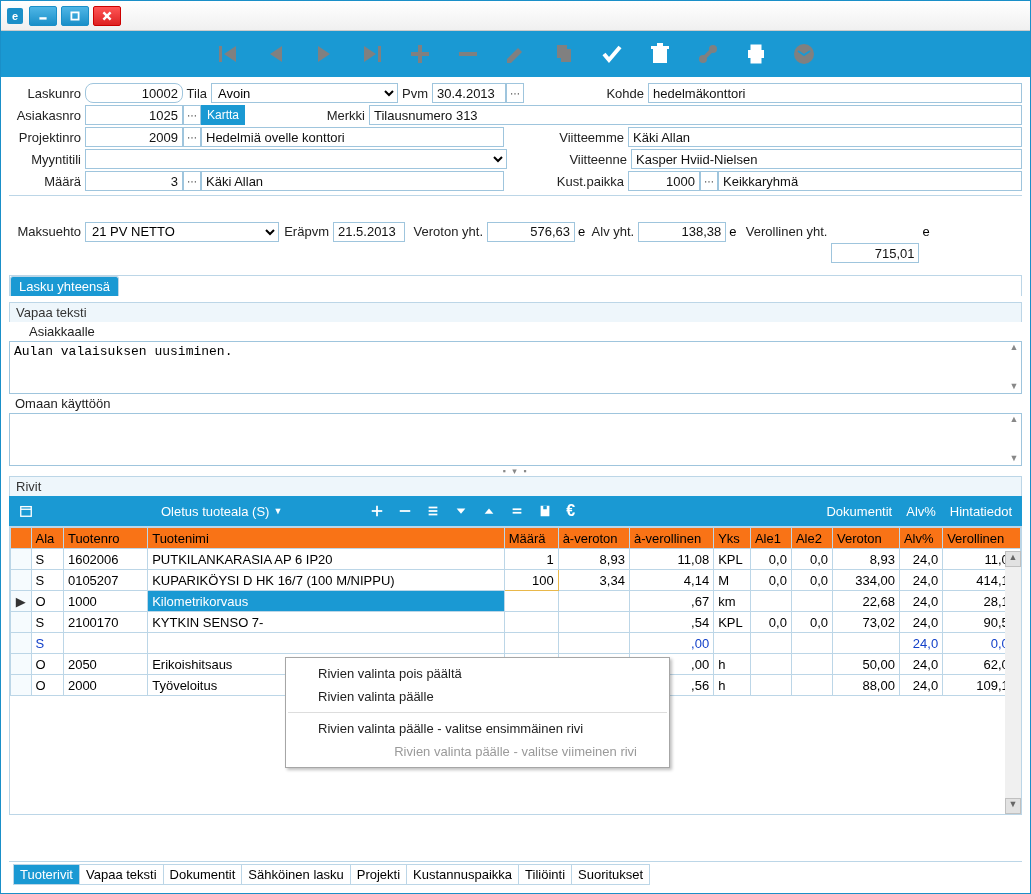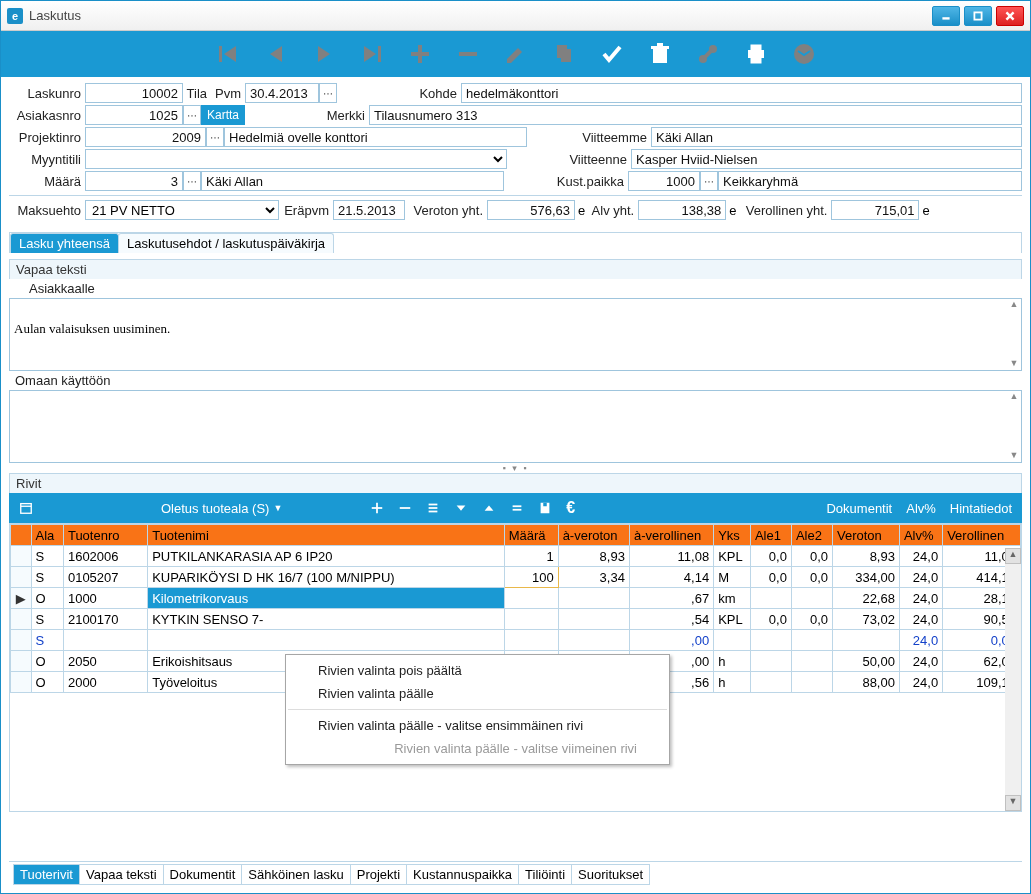--- a/index.html
+++ b/index.html
@@ -23,21 +23,21 @@
 .fsel { border:1px solid #9fc5dd; height:20px; background:#fff; padding:0 2px; }
 .picker { width:18px; height:20px; border:1px solid #9fc5dd; background:#fff; display:flex; align-items:center; justify-content:center; font-size:10px; color:#333; }
 .btn { background:#1a99d3; color:#fff; border:none; height:20px; padding:0 6px; font-size:12px; }
 .divider { height:1px; background:#bcd6e7; margin:4px 0; }
 .tabsbar { display:flex; border:1px solid #bcd6e7; border-bottom:none; }
 .tab { border:1px solid #bcd6e7; border-bottom:none; border-top-left-radius:3px; border-top-right-radius:3px; padding:2px 8px; margin-right:-1px; background:#f6fbfe; }
 .tab.active { background:#1a99d3; color:#fff; }
 .section-title { background:#eef6fb; border:1px solid #bcd6e7; border-bottom:none; padding:2px 6px; color:#333; }
 .label-row { padding:2px 6px; color:#222; }
 .textarea-wrap { position:relative; border:1px solid #9fc5dd; }
-.ta { width:100%; height:48px; border:none; resize:none; padding:2px 4px; font-family:Liberation Serif, serif; font-size:13px;margin-top:20px; }
+.ta { width:100%; height:48px; border:none; resize:none; padding:2px 4px; font-family:Liberation Mono, monospace; font-size:13px; }
 .scroll-arrows { position:absolute; right:0; top:0; bottom:0; width:14px; display:flex; flex-direction:column; justify-content:space-between; }
 .scroll-arrows div { height:12px; color:#888; font-size:9px; text-align:center; }
 .rowtoolbar { height:30px; background:#1a99d3; display:flex; align-items:center; color:#fff; gap:14px; padding:0 10px; }
 .rowtoolbar .spacer { flex:1; }
 .rowtoolbar .rbtn { display:flex; align-items:center; gap:4px; }
 .rowtoolbar svg { width:14px; height:14px; }
 .grid-wrap { border:1px solid #bcd6e7; overflow:hidden; position:relative; height:289px; }
 .grid { width:100%; border-collapse:collapse; }
 .grid th, .grid td { border:1px solid #bcd6e7; padding:1px 4px; white-space:nowrap; overflow:hidden; height:21px; }
 .grid th { background:#f97316; font-weight:normal; text-align:left; }
@@ -58,21 +58,20 @@
 .little-handle { text-align:center; color:#888; font-size:9px; letter-spacing:2px; }
 select { font-family:inherit; font-size:13px; }
 </style>
 </head>
 <body>
 
 <div class="window">
 
   <div class="titlebar">
     <div class="appicon">e</div>
-    <div class="title">Laskutus</div>
     <div class="winbtns">
       <div class="winbtn">
           <svg viewBox="0 0 10 10">
             <line x1="2" y1="7" x2="8" y2="7" stroke="#fff" stroke-width="2"></line>
           </svg>
         </div>
       <div class="winbtn">
           <svg viewBox="0 0 10 10">
             <rect x="2" y="2" width="6" height="6" fill="none" stroke="#fff" stroke-width="1.5"></rect>
           </svg>
@@ -161,39 +160,40 @@
         <svg viewBox="0 0 24 24" fill="currentColor">
           <circle cx="12" cy="12" r="10"></circle>
           <path d="M6 9 L12 13 L18 9" fill="none" stroke="#1a99d3" stroke-width="2"></path>
         </svg>
       </div>
   </div>
 
   <div class="form-area">
     <div class="frow">
       <div class="flabel" style="width:76px">Laskunro</div>
-      <input class="finput" style="width: 98px; text-align: right;" value="10002">
+      <input class="finput" style="width: 98px; text-align: right; border-radius: 8px;" value="10002">
       <div class="flabel" style="width:28px">Tila</div>
+      <select class="fsel" style="width:187px"><option>Avoin</option></select>
       <div class="flabel" style="width:34px">Pvm</div>
       <input class="finput" style="width: 74px;" value="30.4.2013">
       <button class="picker">⋯</button>
       <div class="flabel" style="width:80px;margin-left:44px">Kohde</div>
       <input class="finput" style="flex: 1 1 0%;" value="hedelmäkonttori">
     </div>
     <div class="frow">
       <div class="flabel" style="width:76px">Asiakasnro</div>
       <input class="finput" style="width: 98px; text-align: right;" value="1025">
       <button class="picker">⋯</button>
       <button class="btn">Kartta</button>
       <div class="flabel" style="width:80px;margin-left:44px">Merkki</div>
       <input class="finput" style="flex: 1 1 0%;" value="Tilausnumero 313">
     </div>
     <div class="frow">
       <div class="flabel" style="width:76px">Projektinro</div>
-      <input class="finput" style="width: 121px; text-align: right;" value="2009">
+      <input class="finput" style="width: 98px; text-align: right;" value="2009">
       <button class="picker">⋯</button>
       <input class="finput" style="width: 303px;" value="Hedelmiä ovelle konttori">
       <div class="flabel" style="width:80px;margin-left:44px">Viitteemme</div>
       <input class="finput" style="flex: 1 1 0%;" value="Käki Allan">
     </div>
     <div class="frow">
       <div class="flabel" style="width:76px">Myyntitili</div>
       <select class="fsel" style="width:422px"><option></option></select>
       <div class="flabel" style="width:80px;margin-left:44px">Viitteenne</div>
       <input class="finput" style="flex: 1 1 0%;" value="Kasper Hviid-Nielsen">
@@ -214,29 +214,28 @@
       <select class="fsel" style="width:194px"><option>21 PV NETTO</option></select>
       <div class="flabel" style="width:54px">Eräpvm</div>
       <input class="finput" style="width: 72px;" value="21.5.2013">
       <div class="flabel" style="width:82px">Veroton yht.</div>
       <input class="finput" style="width: 88px; text-align: right;" value="576,63">
       <span style="padding:0 3px">e</span>
       <div class="flabel" style="width:50px">Alv yht.</div>
       <input class="finput" style="width: 88px; text-align: right;" value="138,38">
       <span style="padding:0 3px">e</span>
       <div class="flabel" style="width:92px">Verollinen yht.</div>
-      <input class="finput" style="width: 88px; text-align: right;" value="715,01">
+      <input class="finput" style="width: 88px; text-align: right; margin-top: 43px;" value="715,01">
       <span style="padding:0 3px">e</span>
     </div>
   </div>
 
   <div style="padding:6px 8px">
     <div class="tabsbar">
       <div class="tab active">Lasku yhteensä</div>
-      <div class="tab">Laskutusehdot / laskutuspäiväkirja</div>
     </div>
   </div>
 
   <div class="section-title" style="margin:0 8px">Vapaa teksti</div>
   <div class="label-row" style="margin:0 22px">Asiakkaalle</div>
   <div class="textarea-wrap" style="margin:0 8px">
     <textarea class="ta" style="">Aulan valaisuksen uusiminen.</textarea>
     <div class="scroll-arrows">
         <div>▲</div>
         <div>▼</div>

